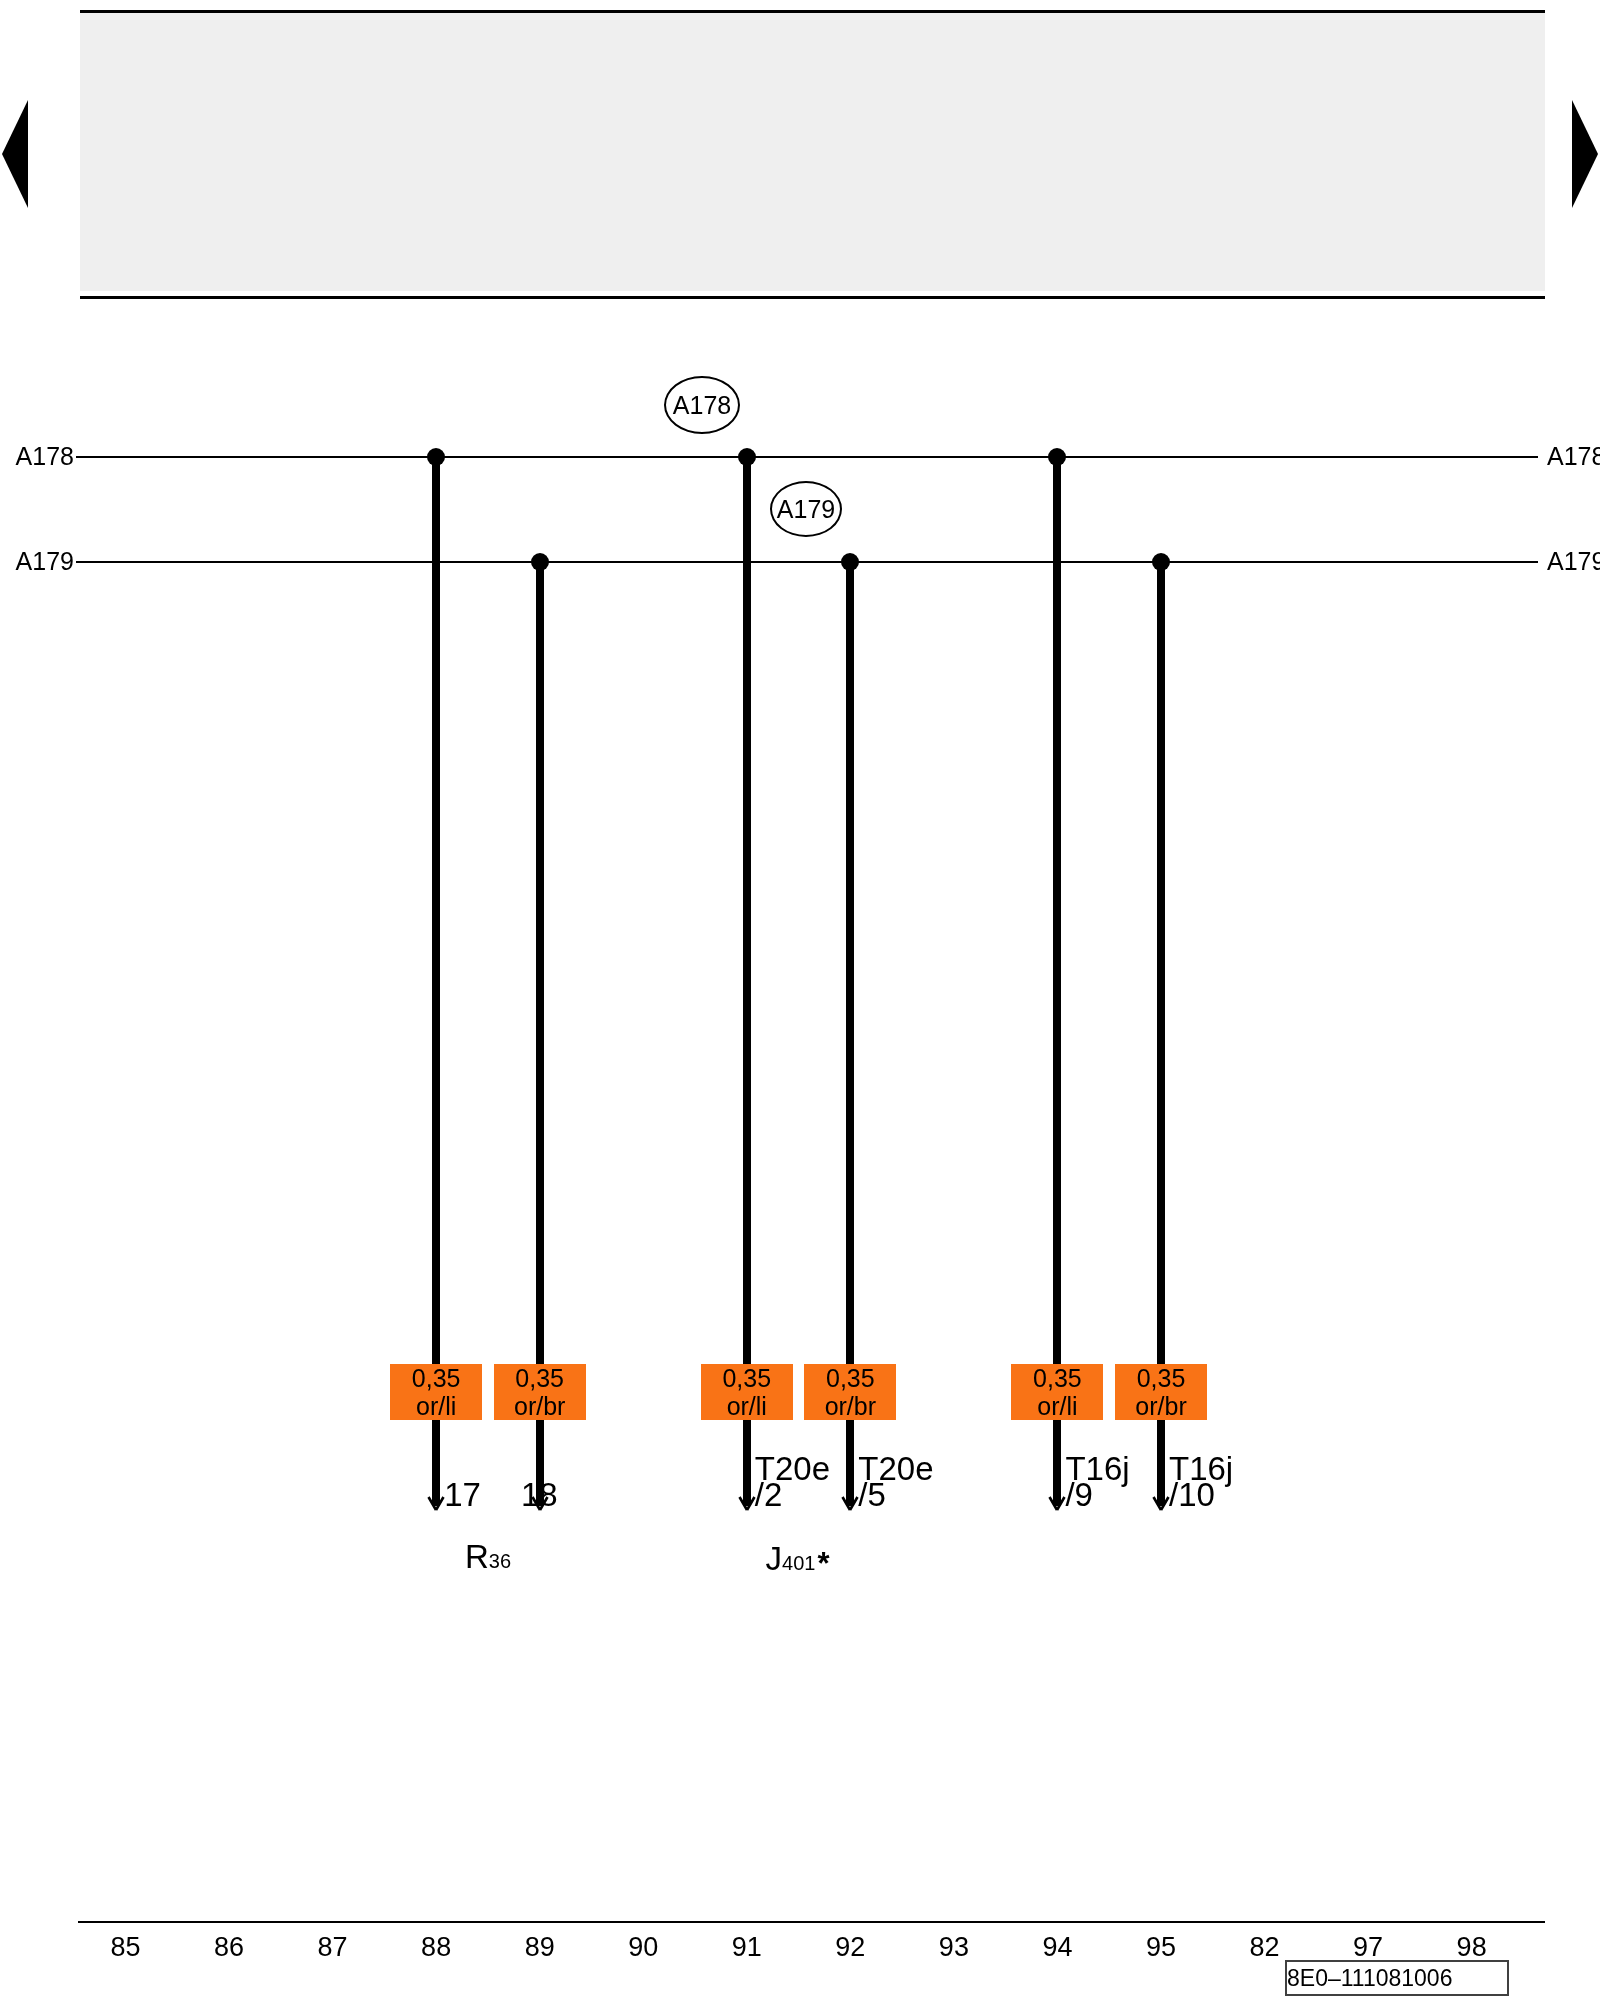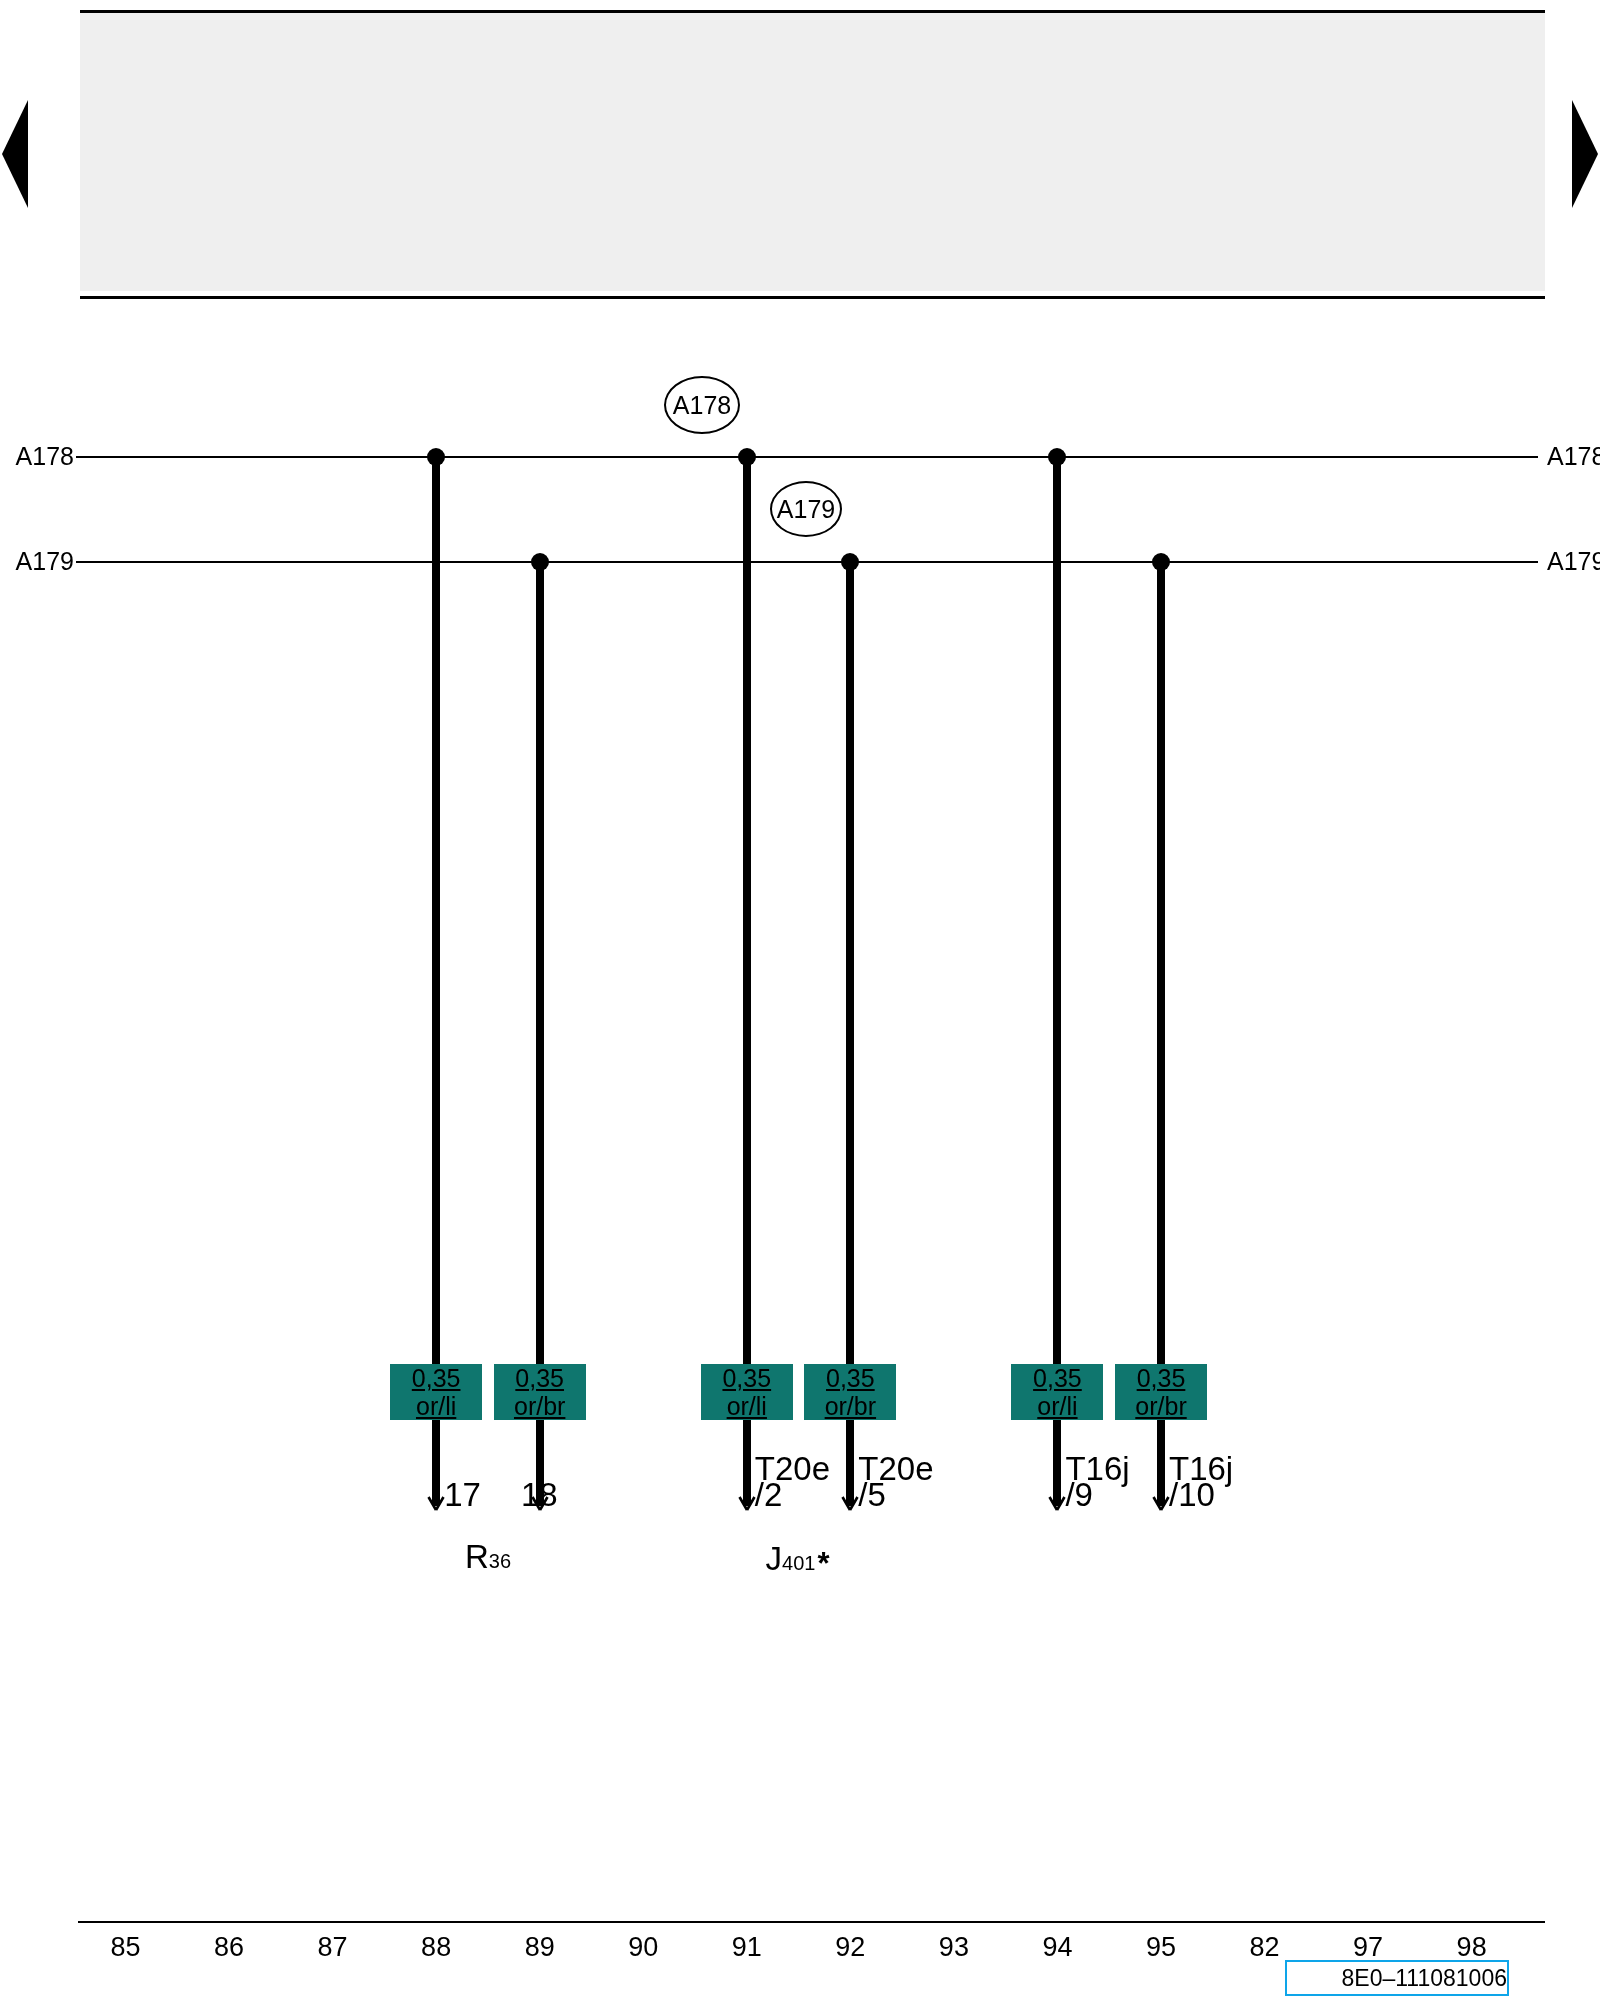--- a/index.html
+++ b/index.html
@@ -18,38 +18,38 @@
   .bus-label{position:absolute;font-size:25px;line-height:26px;}
   .bus-label.left{left:12px;width:62px;text-align:right;}
   .bus-label.right{left:1547px;text-align:left;}
 
   .circle-label{position:absolute;border:2px solid #000;border-radius:50%;background:#fff;
     font-size:25px;display:flex;align-items:center;justify-content:center;z-index:6;}
 
   .wire{position:absolute;width:8px;background:#000;z-index:2;}
   .junction{position:absolute;width:18px;height:18px;border-radius:50%;background:#000;z-index:3;}
   .wire-label{position:absolute;width:92px;text-align:center;font-size:25px;line-height:28px;
-    background:#0f766e;z-index:4;text-decoration:underline;}
+    background:#f97316;z-index:4;}
   .wire-end{position:absolute;z-index:4;}
   .pin-label{position:absolute;font-size:33px;line-height:26px;text-align:left;z-index:4;}
 
   .comp{position:absolute;font-size:33px;}
   .comp.center{text-align:center;}
   .comp .num{font-size:20px;}
   .comp .stars,.comp-group .stars{font-size:31px;font-weight:bold;letter-spacing:1px;
     position:relative;top:4px;margin-left:2px;}
   .comp-group{position:absolute;font-size:33px;}
   .comp-row{height:46px;}
   .comp-id{display:inline-block;min-width:72px;}
   .comp-group .num{font-size:26px;}
 
   .bottom-line{position:absolute;left:78px;top:1921px;width:1467px;height:2px;background:#000;}
   .scale-num{position:absolute;top:1932px;width:80px;text-align:center;font-size:27px;}
-  .part-box{position:absolute;left:1285px;top:1960px;width:220px;height:32px;border:2px solid #0ea5e9;
-    display:flex;align-items:center;justify-content:flex-end;font-size:23px;}
+  .part-box{position:absolute;left:1285px;top:1960px;width:220px;height:32px;border:2px solid #404040;
+    display:flex;align-items:center;justify-content:flex-start;font-size:23px;}
 </style>
 </head>
 <body>
 
 <div id="stage">
 
   <div class="header-panel"></div>
   <div class="header-underline"></div>
   <div class="nav-arrow left"></div>
   <div class="nav-arrow right"></div>

